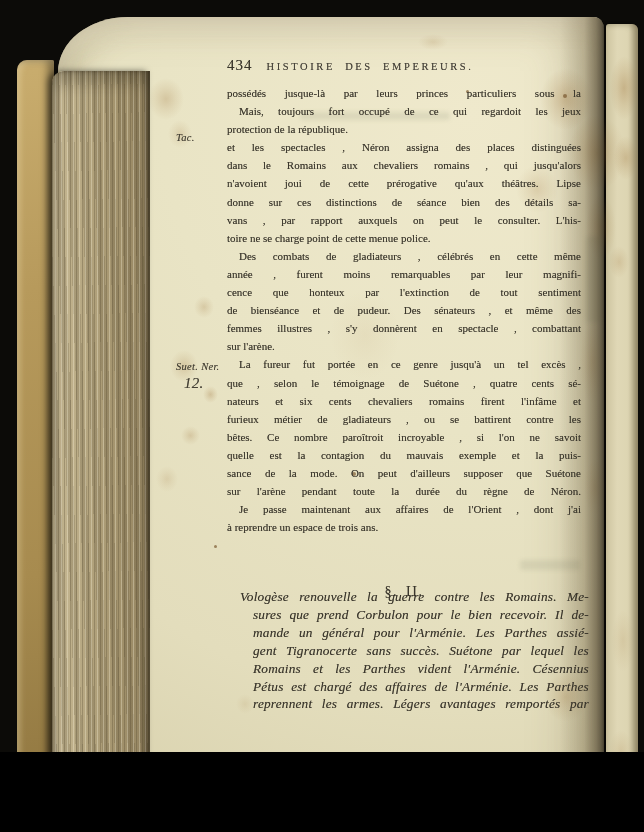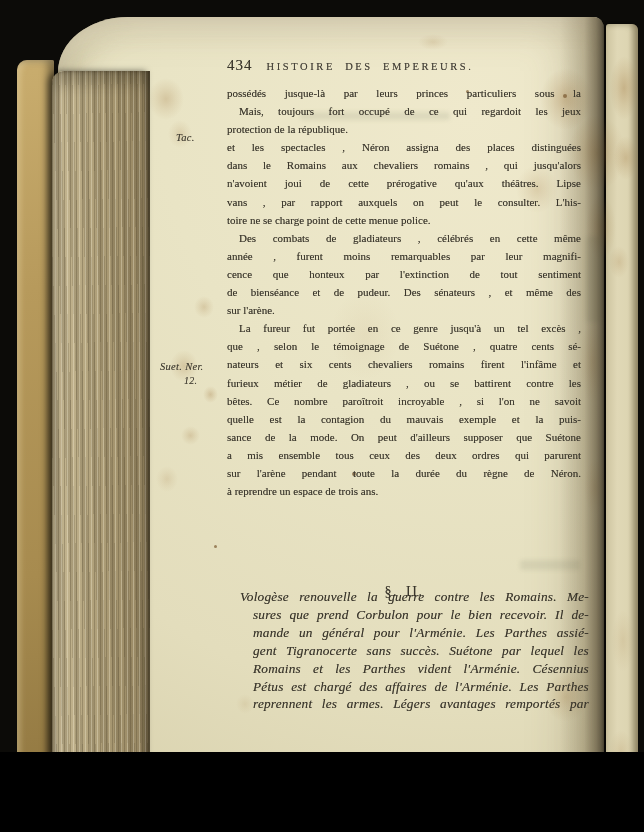--- a/index.html
+++ b/index.html
@@ -59,22 +59,22 @@
     pointer-events:none;}
   .speck{position:absolute;z-index:3;border-radius:50%;background:rgba(115,80,38,.65);pointer-events:none;}
   .bleed{position:absolute;z-index:3;background:rgba(100,110,85,.12);filter:blur(2px);border-radius:3px;pointer-events:none;}
   
   .txt{position:absolute;z-index:5;color:#3a362c;text-shadow:0 0 .6px rgba(58,54,44,.55);}
   .header-row{left:227px;top:57px;width:354px;display:flex;align-items:baseline;}
   .page-number{font-size:15px;letter-spacing:1px;}
   .running-title{flex:1;text-align:left;font-size:10.5px;letter-spacing:2.6px;word-spacing:5px;padding-left:14px;color:#46423a;}
   .margin-note{font-style:italic;font-size:10.5px;letter-spacing:.3px;color:#454136;}
   .note-tac{left:176px;top:124px;width:50px;margin-top:8px;}
-  .note-suet1{left:160px;top:361px;width:60px;}
-  .note-suet2{left:184px;top:375px;width:30px;font-size:10px;}
+  .note-suet1{left:176px;top:361px;width:60px;}
+  .note-suet2{left:184px;top:375px;width:30px;font-size:15px;}
   .body-block{left:227px;top:84px;width:354px;font-size:11px;line-height:18.1px;}
   .body-block .ln{white-space:nowrap;}
   .body-block .ln.j{white-space:normal;text-align:justify;text-align-last:justify;}
   .body-block .ln.indent{text-indent:12px;}
   .section-heading{left:227px;top:584px;width:354px;text-align:center;font-size:14px;letter-spacing:1.5px;word-spacing:3px;}
   .summary-block{left:240px;top:588px;width:349px;font-style:italic;font-size:13.3px;line-height:17.9px;letter-spacing:.2px;}
   .summary-block .ln{text-align:justify;text-align-last:justify;}
   .summary-block .ln.hang{padding-left:13px;}
 </style>
 </head>
@@ -131,36 +131,38 @@
   <div class="txt margin-note note-suet1">Suet. Ner.</div>
   <div class="txt margin-note note-suet2">12.</div>
 
   <div class="txt body-block">
     <div class="ln j">possédés jusque-là par leurs princes particuliers sous la</div>
     <div class="ln j indent">Mais, toujours fort occupé de ce qui regardoit les jeux</div>
     <div class="ln">protection de la république.</div>
     <div class="ln j">et les spectacles , Néron assigna des places distinguées</div>
     <div class="ln j">dans le Romains aux chevaliers romains , qui jusqu'alors</div>
     <div class="ln j">n'avoient joui de cette prérogative qu'aux théâtres. Lipse</div>
+    <div class="ln j">donne sur ces distinctions de séance bien des détails sa-</div>
     <div class="ln j">vans , par rapport auxquels on peut le consulter. L'his-</div>
     <div class="ln">toire ne se charge point de cette menue police.</div>
     <div class="ln j indent">Des combats de gladiateurs , célébrés en cette même</div>
     <div class="ln j">année , furent moins remarquables par leur magnifi-</div>
     <div class="ln j">cence que honteux par l'extinction de tout sentiment</div>
     <div class="ln j">de bienséance et de pudeur. Des sénateurs , et même des</div>
+    <div class="ln j">femmes illustres , s'y donnèrent en spectacle , combattant</div>
     <div class="ln">sur l'arène.</div>
     <div class="ln j indent">La fureur fut portée en ce genre jusqu'à un tel excès ,</div>
     <div class="ln j">que , selon le témoignage de Suétone , quatre cents sé-</div>
     <div class="ln j">nateurs et six cents chevaliers romains firent l'infâme et</div>
     <div class="ln j">furieux métier de gladiateurs , ou se battirent contre les</div>
     <div class="ln j">bêtes. Ce nombre paroîtroit incroyable , si l'on ne savoit</div>
     <div class="ln j">quelle est la contagion du mauvais exemple et la puis-</div>
     <div class="ln j">sance de la mode. On peut d'ailleurs supposer que Suétone</div>
-    <div class="ln j">a mis ensemble tous ceux des deux ordres qui parurent</div>
     <div class="ln j">sur l'arène pendant toute la durée du règne de Néron.</div>
+    <div class="ln j indent">Je passe maintenant aux affaires de l'Orient , dont j'ai</div>
     <div class="ln">à reprendre un espace de trois ans.</div>
   </div>
 
   <div class="txt section-heading">§. II.</div>
 
   <div class="txt summary-block">
     <div class="ln">Vologèse renouvelle la guerre contre les Romains. Me-</div>
     <div class="ln hang">sures que prend Corbulon pour le bien recevoir. Il de-</div>
     <div class="ln hang">mande un général pour l'Arménie. Les Parthes assié-</div>
     <div class="ln hang">gent Tigranocerte sans succès. Suétone par lequel les</div>

